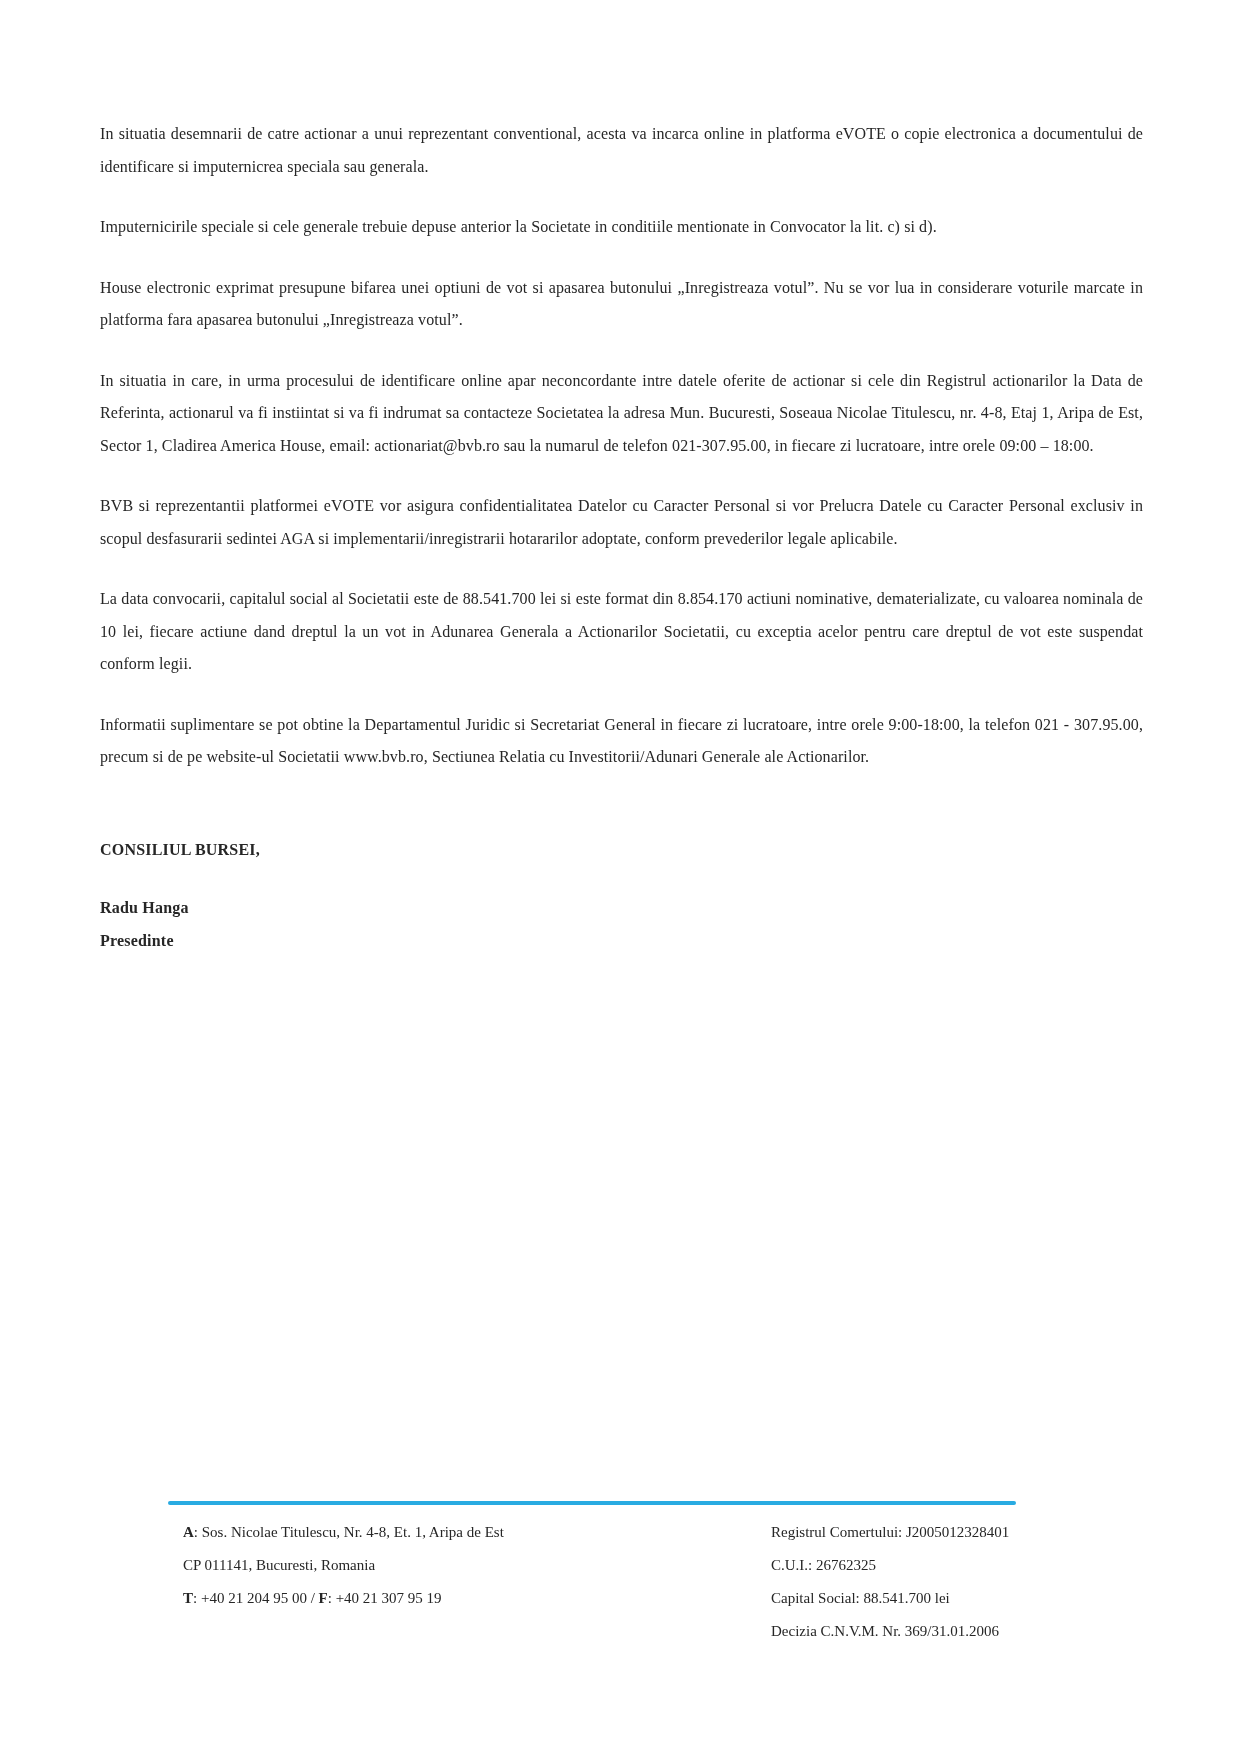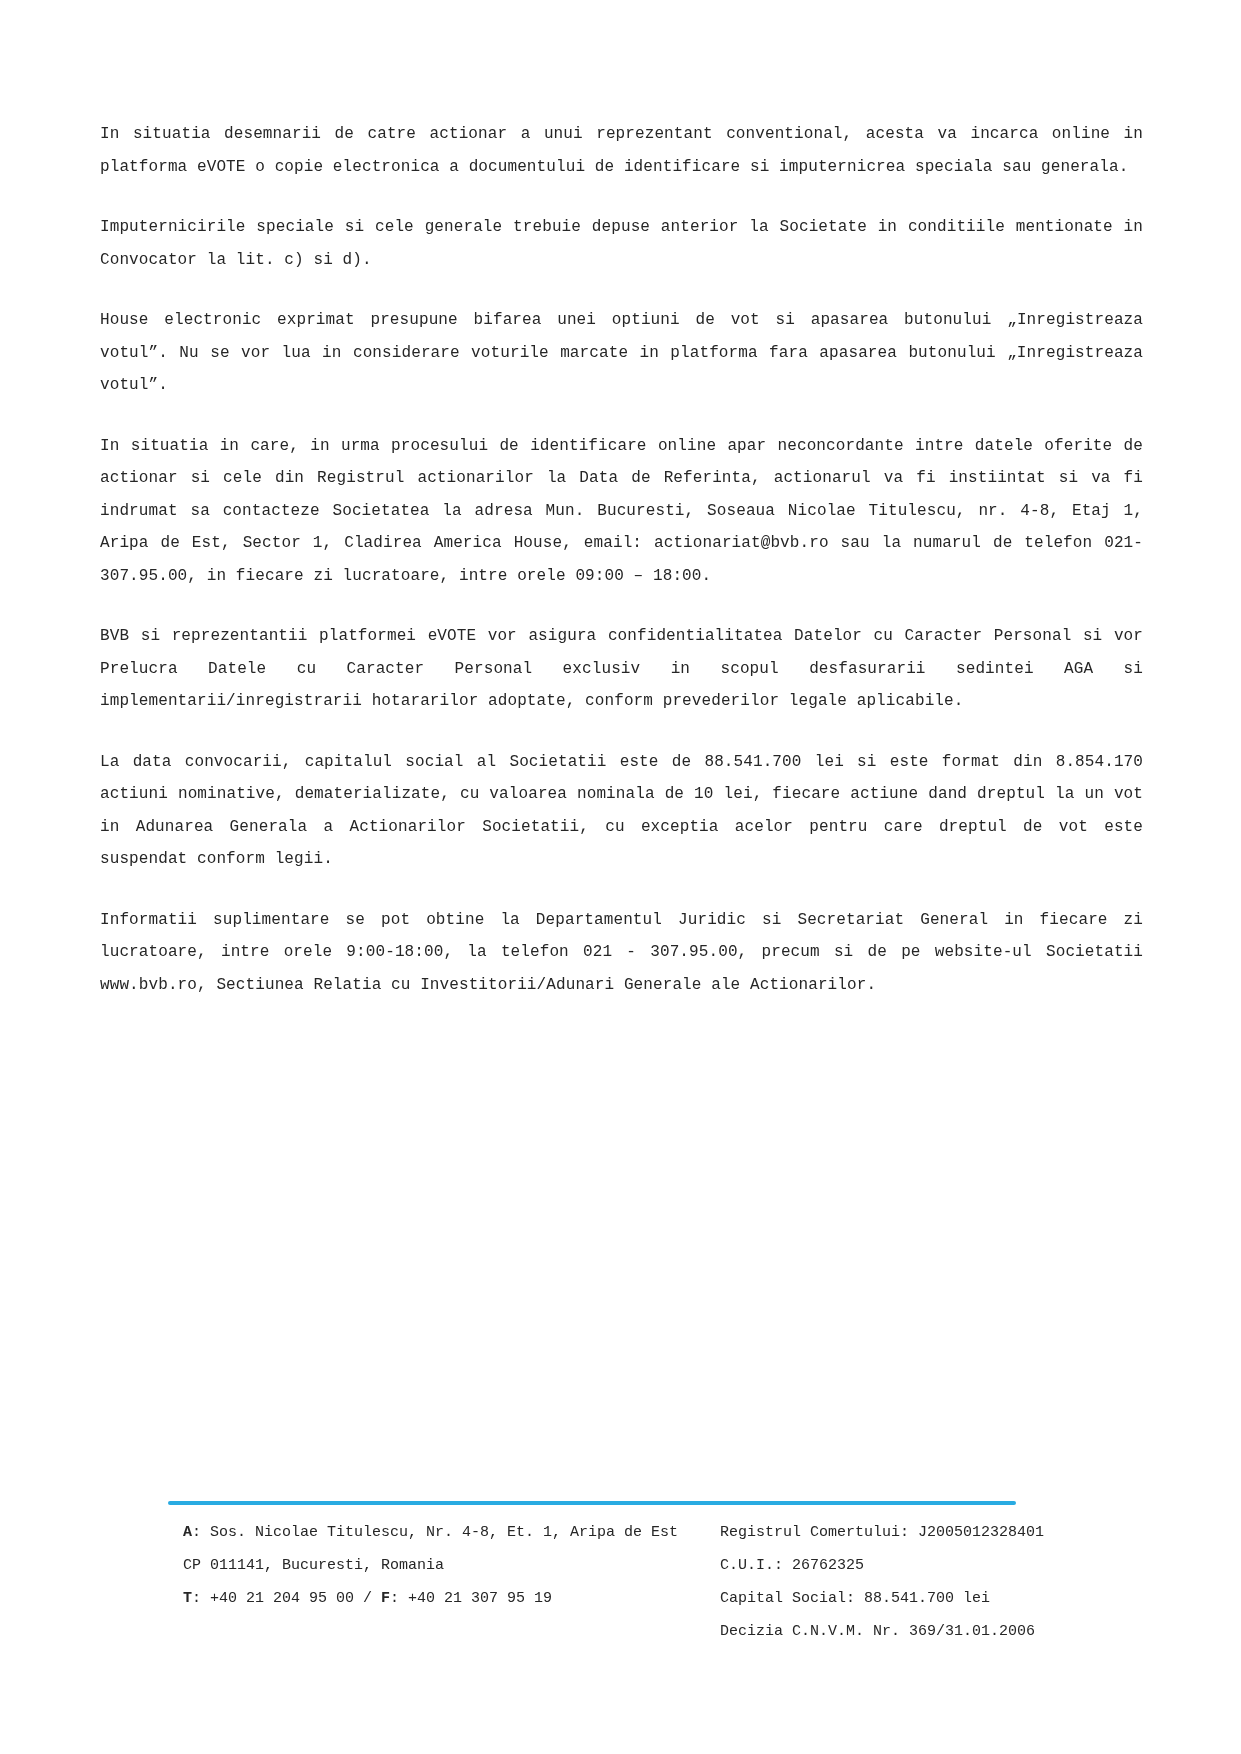--- a/index.html
+++ b/index.html
@@ -3,21 +3,21 @@
 <meta charset="utf-8">
 <style>
   * { margin: 0; padding: 0; box-sizing: border-box; }
   html, body { background: #ffffff; }
   .page {
     position: relative;
     width: 1241px;
     height: 1648px;
     margin: 0 auto;
     background: #ffffff;
-    font-family: Liberation Mono, monospace;
+    font-family: Liberation Serif, serif;
     color: #262626;
     overflow: hidden;
   }
   .content {
     position: absolute;
     top: 118px;
     left: 100px;
     width: 1043px;
   }
   .content p {
@@ -65,40 +65,45 @@
     color: #262626;
   }
   .footer-col-left {
     position: absolute;
     left: 183px;
     top: 0;
     white-space: nowrap;
   }
   .footer-col-right {
     position: absolute;
-    left: 720px;
+    left: 771px;
     top: 0;
     white-space: nowrap;
   }
   .b { font-weight: bold; }
 </style>
 </head>
 <body>
 
 <div class="page">
 
   <div class="content">
     <p>In situatia desemnarii de catre actionar a unui reprezentant conventional, acesta va incarca online in platforma eVOTE o copie electronica a documentului de identificare si imputernicrea speciala sau generala.</p>
     <p>Imputernicirile speciale si cele generale trebuie depuse anterior la Societate in conditiile mentionate in Convocator la lit. c) si d).</p>
     <p>House electronic exprimat presupune bifarea unei optiuni de vot si apasarea butonului „Inregistreaza votul”. Nu se vor lua in considerare voturile marcate in platforma fara apasarea butonului „Inregistreaza votul”.</p>
     <p>In situatia in care, in urma procesului de identificare online apar neconcordante intre datele oferite de actionar si cele din Registrul actionarilor la Data de Referinta, actionarul va fi instiintat si va fi indrumat sa contacteze Societatea la adresa  Mun. Bucuresti, Soseaua Nicolae Titulescu, nr. 4-8, Etaj 1, Aripa de Est, Sector 1, Cladirea America House, email: actionariat@bvb.ro sau la numarul de telefon 021-307.95.00, in fiecare zi lucratoare, intre orele 09:00 – 18:00.</p>
     <p>BVB si reprezentantii platformei eVOTE vor asigura confidentialitatea Datelor cu Caracter Personal si vor Prelucra Datele cu Caracter Personal exclusiv in scopul desfasurarii sedintei AGA si implementarii/inregistrarii hotararilor adoptate, conform prevederilor legale aplicabile.</p>
     <p>La data convocarii, capitalul social al Societatii este de 88.541.700 lei si este format din 8.854.170 actiuni nominative, dematerializate, cu valoarea nominala de 10 lei, fiecare actiune dand dreptul la un vot in Adunarea Generala a Actionarilor Societatii, cu exceptia acelor pentru care dreptul de vot este suspendat conform legii.</p>
     <p>Informatii suplimentare se pot obtine la Departamentul Juridic si Secretariat General in fiecare zi lucratoare, intre orele 9:00-18:00, la telefon 021 - 307.95.00, precum si de pe website-ul Societatii www.bvb.ro, Sectiunea Relatia cu Investitorii/Adunari Generale ale Actionarilor.</p>
 
+    <div class="sig-block">
+      <div class="sig-board">CONSILIUL BURSEI,</div>
+      <div class="sig-name">Radu Hanga</div>
+      <div class="sig-title">Presedinte</div>
+    </div>
   </div>
 
   <div class="footer-rule" style="background: rgb(41, 171, 226);"></div>
 
   <div class="footer">
     <div class="footer-col-left">
       <div><span class="b">A</span><span>: Sos. Nicolae Titulescu, Nr. 4-8, Et. 1, Aripa de Est</span></div>
       <div>CP 011141, Bucuresti, Romania</div>
       <div><span class="b">T</span><span>: +40 21 204 95 00 / </span><span class="b">F</span><span>: +40 21 307 95 19</span></div>
     </div>

